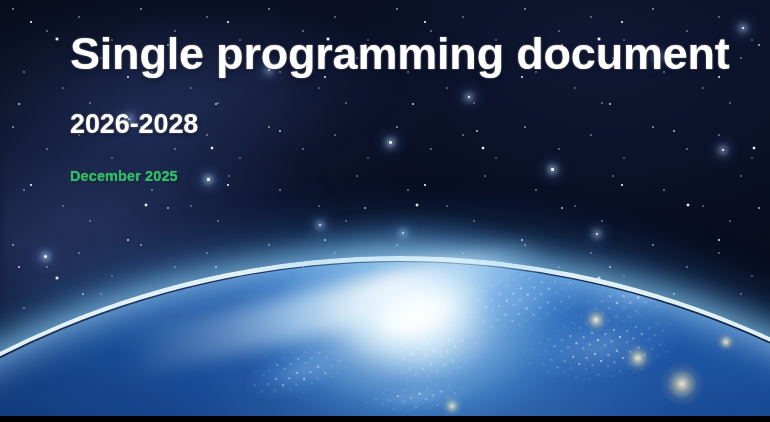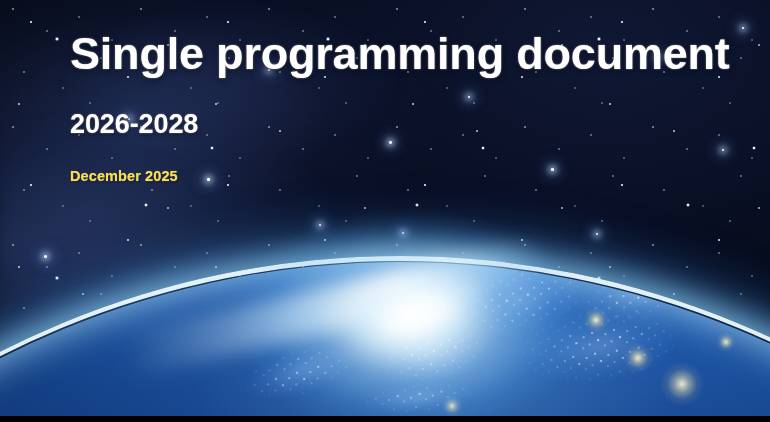--- a/index.html
+++ b/index.html
@@ -221,21 +221,21 @@
       0 0 2px rgba(255,234,210,0.5),
       1px 1px 2px rgba(10,18,40,0.55),
       0 2px 5px rgba(5,12,30,0.4);
   }
   .doc-date {
     margin: 0;
     padding-top: 31px;
     font-size: 14.5px;
     font-weight: bold;
     line-height: 1.1;
-    color: #fde047;
+    color: #22c55e;
     letter-spacing: 0.1px;
     text-shadow:
       0 0 1px rgba(255,236,214,0.5),
       1px 1px 2px rgba(10,18,40,0.6);
   }
 </style>
 </head>
 <body>
 
 <div id="slide">

